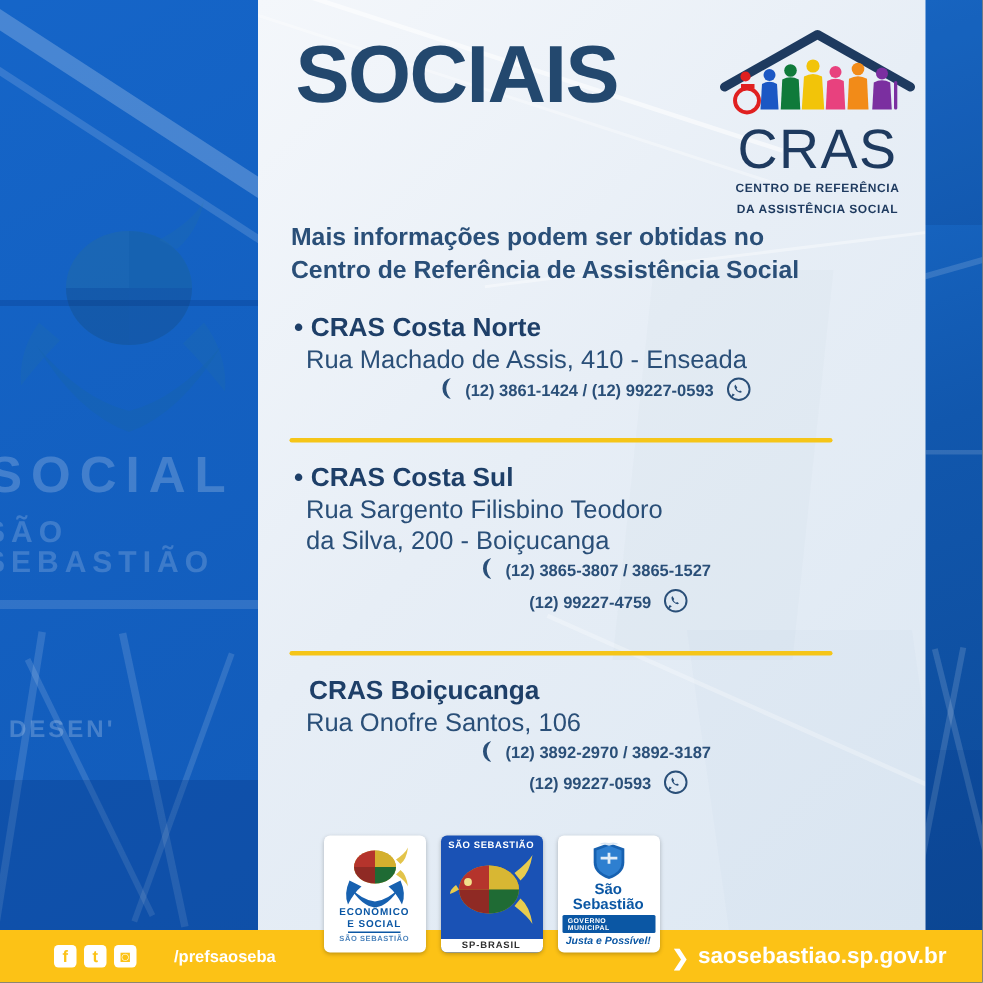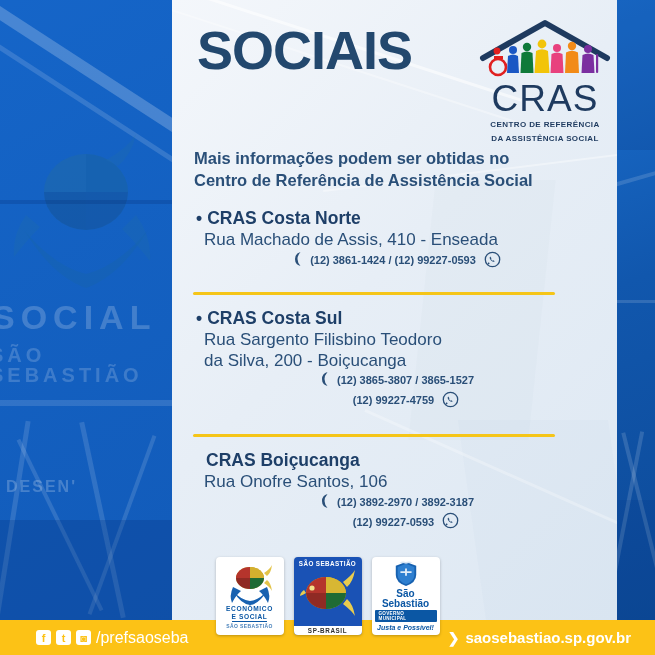--- a/index.html
+++ b/index.html
@@ -150,21 +150,21 @@
   .bottom-bar{
     position:absolute; left:0; bottom:0; width:655px; height:35px;
     background:#fcc216; display:flex; align-items:center;
   }
   .social{ display:flex; align-items:center; gap:5px; margin-left:36px; }
   .sq{
     width:15px; height:15px; border-radius:3px; background:#fff;
     display:flex; align-items:center; justify-content:center;
     color:#fcc216; font-weight:800; font-size:11px;
   }
-  .handle{ margin-left:0; font-size:16px; font-weight:400; color:#fff; }
+  .handle{ margin-left:20px; font-size:11px; font-weight:700; color:#fff; }
   .site{
     margin-left:auto; margin-right:24px; display:flex; align-items:center; gap:6px;
     font-size:15px; font-weight:600; color:#fff;
   }
   .arrow{ color:#fff; font-size:14px; font-weight:900; }
 </style>
 </head>
 <body>
 
 <div class="poster">

